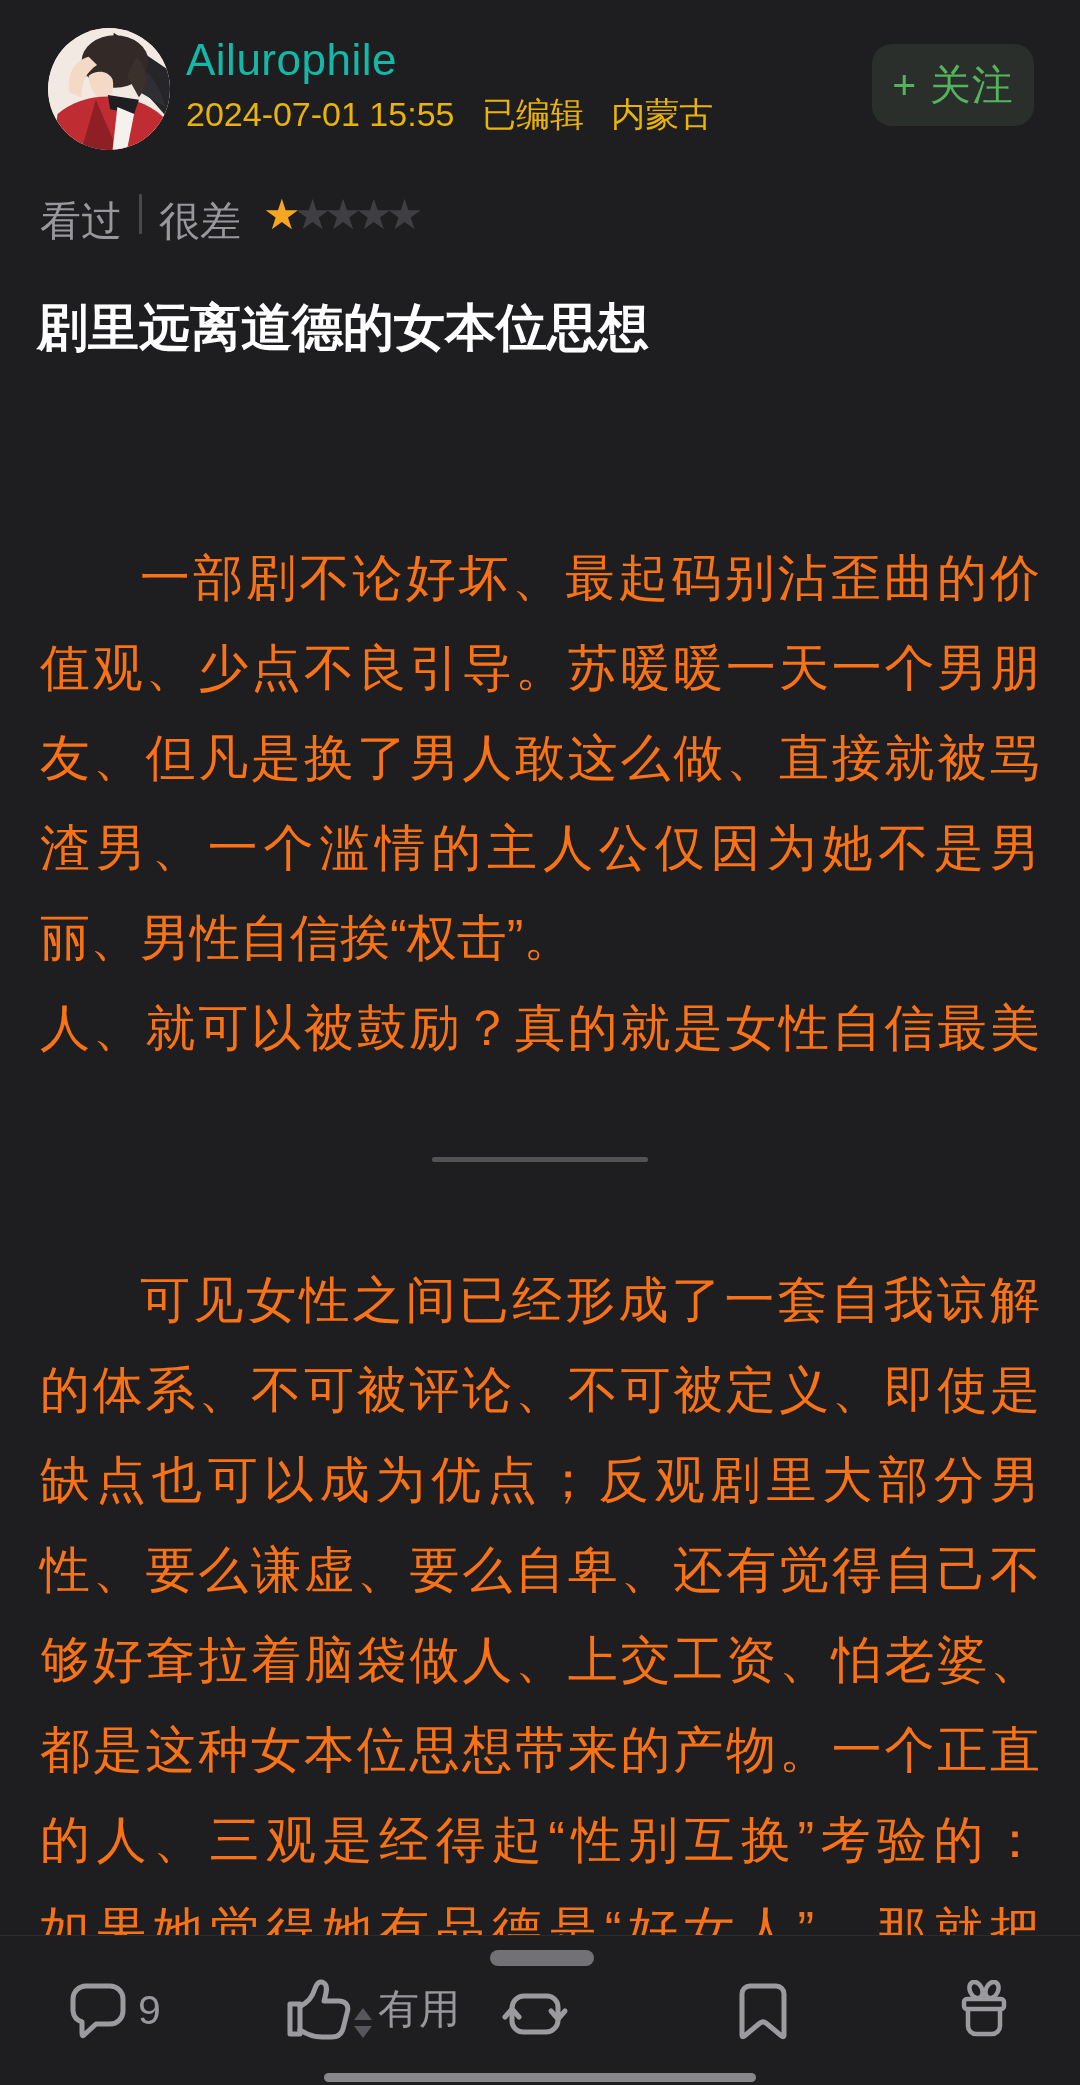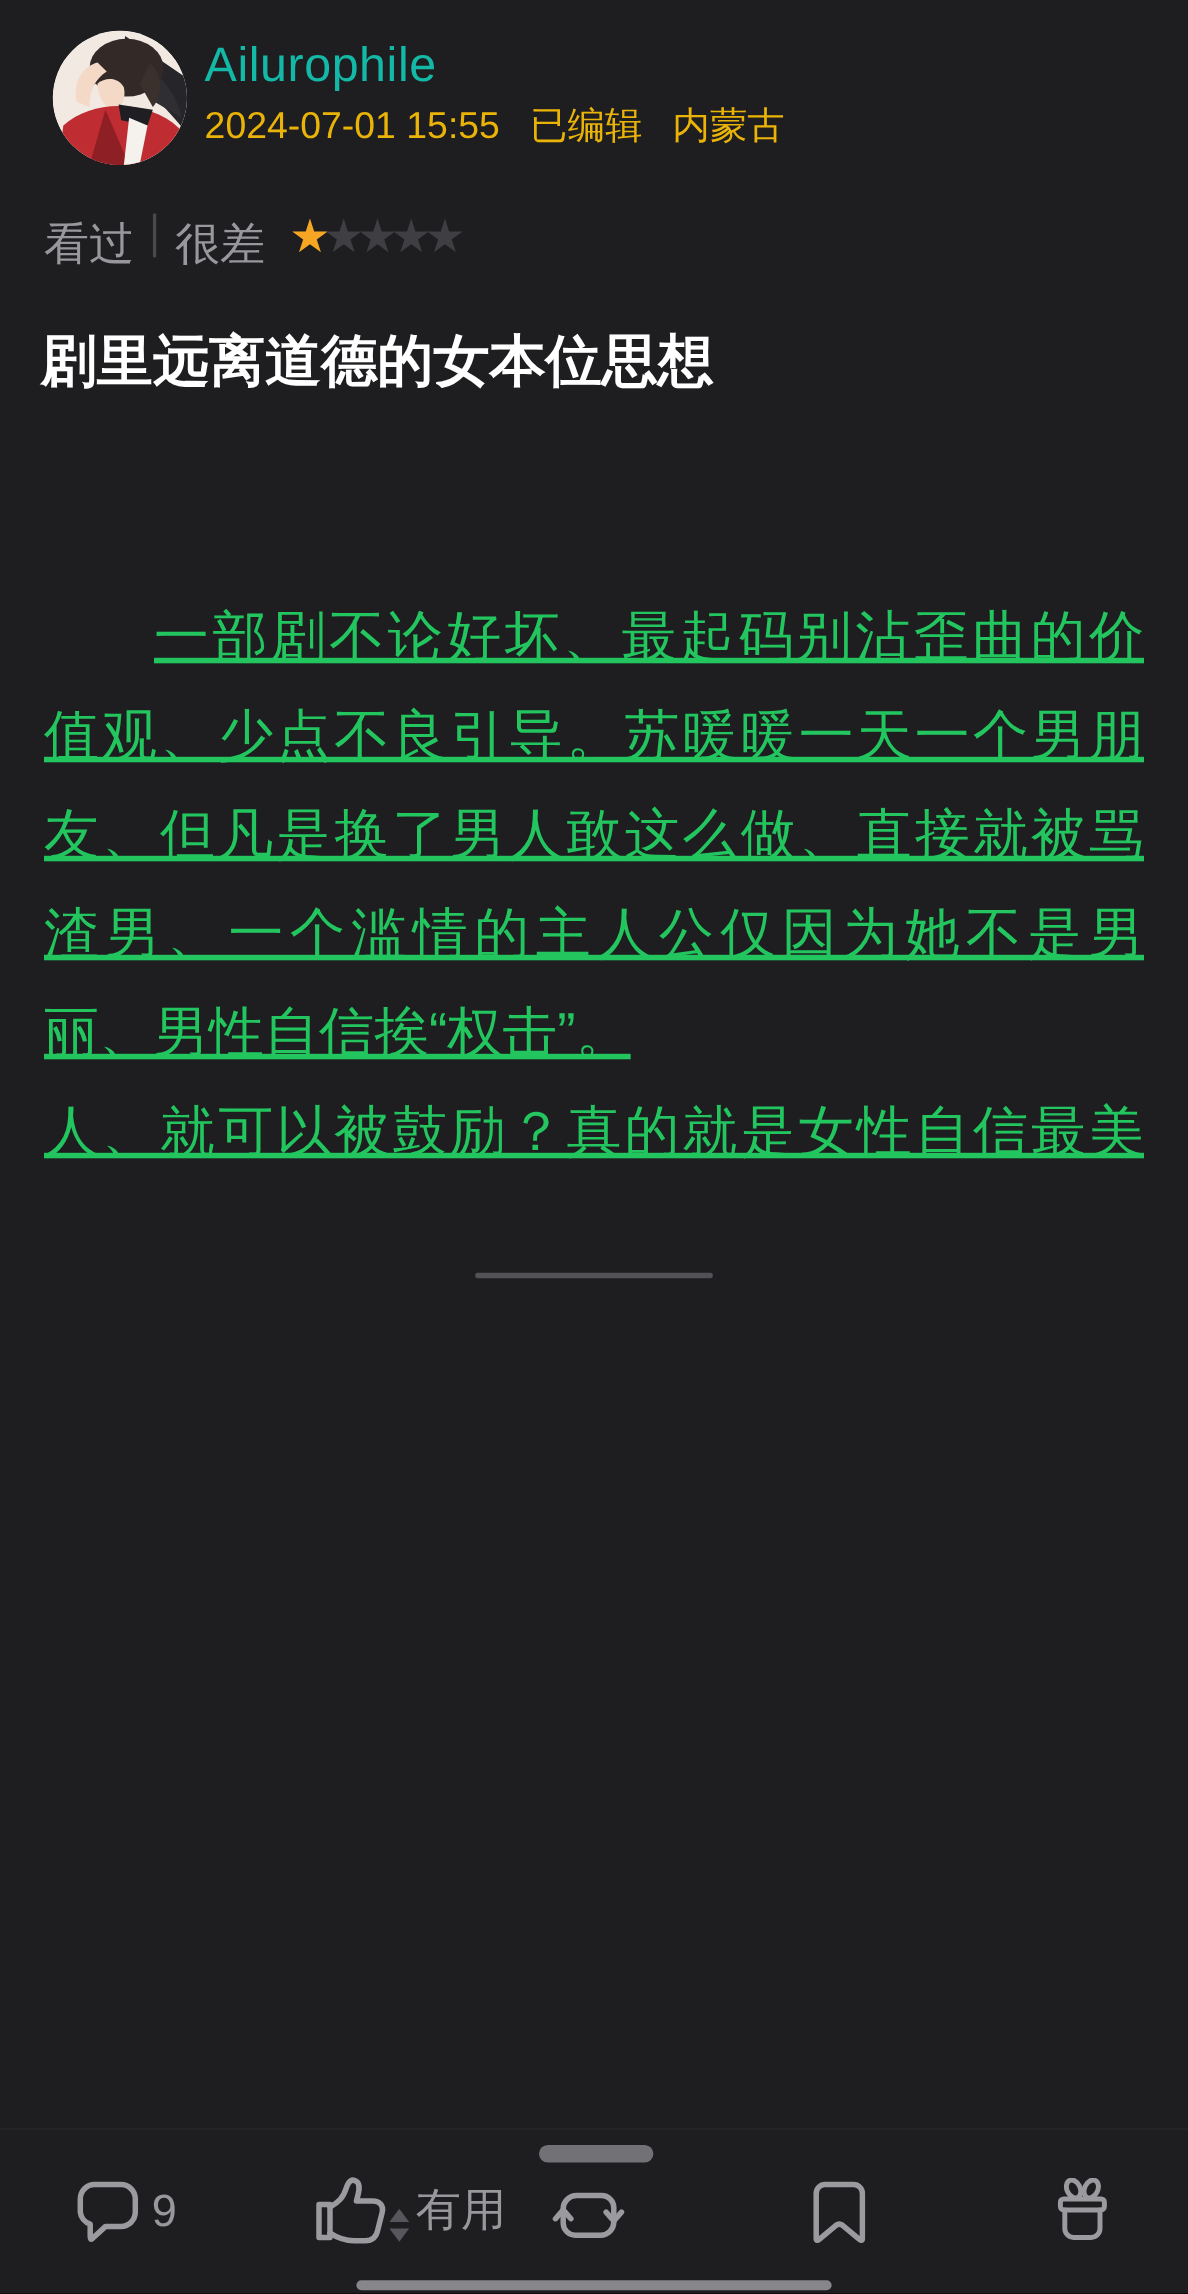--- a/index.html
+++ b/index.html
@@ -54,22 +54,22 @@
     position:absolute; left:37px; top:276px; width:1006px;
     font-size:51px; line-height:104px; font-weight:700; color:#ffffff;
     letter-spacing:0;
   }
 
   
   .para { position:absolute; left:40px; width:1000px; }
   .para-1 { top:533px; }
   .para-2 { top:1255px; }
   .bline {
-    font-size:50px; line-height:90px; color:#22c55e;
-    text-align:justify; white-space:nowrap; letter-spacing:0;text-decoration:underline;
+    font-size:50px; line-height:90px; color:#f97316;
+    text-align:justify; white-space:nowrap; letter-spacing:0;
   }
   .bline.just { text-align-last:justify; white-space:normal; }
   .bline.first { text-indent:100px; }
   .section-divider {
     position:absolute; left:432px; top:1157px; width:216px; height:5px;
     background:#515156; border-radius:2px;
   }
 
   
   .toolbar {
@@ -119,39 +119,50 @@
       <path d="M50 56 L76 60 L72 72 L52 68 Z" fill="#1f1f23"></path>
       <path d="M58 66 L72 72 L66 102 L54 102 Z" fill="#f5f2ee"></path>
     </svg>
   </div>
   <div class="username">Ailurophile</div>
   <div class="meta-row">
     <span>2024-07-01 15:55</span>
     <span>已编辑</span>
     <span>内蒙古</span>
   </div>
+  <button class="follow-btn">+ 关注</button>
 
   <div class="rating-row">
     <span>看过</span>
     <span class="rating-sep"></span>
     <span>很差</span>
     <span class="stars"><span class="star filled">★</span><span class="star empty">★</span><span class="star empty">★</span><span class="star empty">★</span><span class="star empty">★</span></span>
   </div>
 
   <h1 class="review-title">剧里远离道德的女本位思想</h1>
 
   <div class="para para-1">
       <div class="bline first just">一部剧不论好坏、最起码别沾歪曲的价</div>
       <div class="bline just">值观、少点不良引导。苏暖暖一天一个男朋</div>
       <div class="bline just">友、但凡是换了男人敢这么做、直接就被骂</div>
       <div class="bline just">渣男、一个滥情的主人公仅因为她不是男</div>
       <div class="bline">丽、男性自信挨“权击”。</div>
       <div class="bline just">人、就可以被鼓励？真的就是女性自信最美</div>
     </div>
   <div class="section-divider"></div>
+  <div class="para para-2">
+      <div class="bline first just">可见女性之间已经形成了一套自我谅解</div>
+      <div class="bline just">的体系、不可被评论、不可被定义、即使是</div>
+      <div class="bline just">缺点也可以成为优点；反观剧里大部分男</div>
+      <div class="bline just">性、要么谦虚、要么自卑、还有觉得自己不</div>
+      <div class="bline just">够好耷拉着脑袋做人、上交工资、怕老婆、</div>
+      <div class="bline just">都是这种女本位思想带来的产物。一个正直</div>
+      <div class="bline just">的人、三观是经得起“性别互换”考验的：</div>
+      <div class="bline just">如果她觉得她有品德是“好女人”、那就把</div>
+    </div>
 
   <div class="toolbar">
     <div class="scroll-pill"></div>
 
     <button class="tb-group g-comment">
       <span class="tb-icon">
         <svg width="60" height="60" viewBox="0 0 60 60" fill="none" stroke="#9b9b9f" stroke-width="5" stroke-linecap="round" stroke-linejoin="round">
           <path d="M18 6 H42 A13 13 0 0 1 55 19 V31 A13 13 0 0 1 42 44 H28 L16 55 Q14 57 14 53 V42 A13 13 0 0 1 5 31 V19 A13 13 0 0 1 18 6 Z"></path>
         </svg>
       </span>

